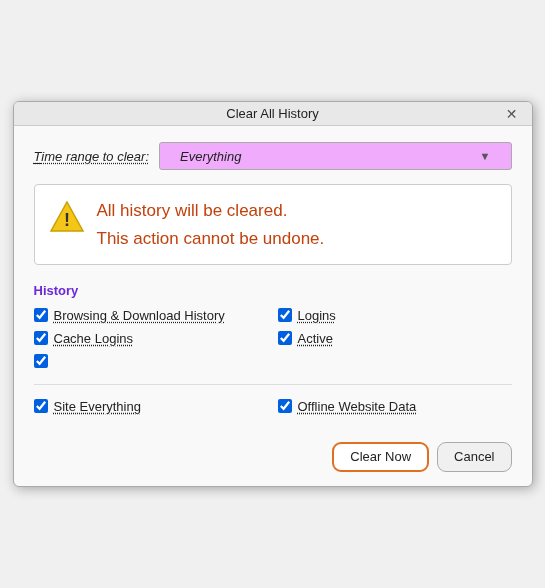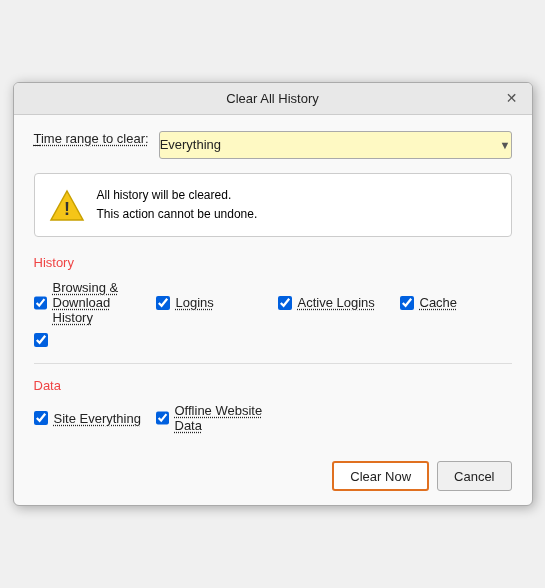--- a/index.html
+++ b/index.html
@@ -21,21 +21,21 @@
       box-shadow: 2px 2px 12px rgba(0,0,0,0.3);
       overflow: hidden;
     }
     .title-bar {
       background: #e8e8e8;
       border-bottom: 1px solid #ccc;
       display: flex;
       align-items: center;
       justify-content: space-between;
       padding: 4px 10px;
-      height: 32px;
+      height: 24px;
     }
     .title-bar-spacer { width: 20px; }
     .title-text {
       font-size: 13px;
       font-weight: normal;
       color: #222;
       flex: 1;
       text-align: center;
     }
     .close-btn {
@@ -49,41 +49,42 @@
       justify-content: center;
       font-size: 14px;
       color: #555;
       border-radius: 3px;
     }
     .dialog-body {
       padding: 16px 20px 14px 20px;
     }
     .time-range-row {
       display: flex;
-      align-items: flex-start;
+      align-items: center;
       margin-bottom: 14px;
       gap: 10px;
+      font-style: italic;
     }
     .time-range-label {
       font-size: 13px;
       color: #222;
       white-space: nowrap;
       text-decoration: underline dotted;
       text-underline-offset: 2px;
     }
     .time-range-label span.underline-char {
       text-decoration: underline;
     }
     .dropdown {
       flex: 1;
       height: 28px;
       border: 1px solid #aaa;
       border-radius: 3px;
-      background: #fef9c3;
-      padding: 0 0;
+      background: #f0abfc;
+      padding: 0 20px;
       font-size: 13px;
       cursor: pointer;
       display: flex;
       align-items: center;
       justify-content: space-between;
       color: #222;
     }
     .dropdown-arrow {
       color: #555;
       font-size: 11px;
@@ -98,33 +99,33 @@
       gap: 12px;
       margin-bottom: 18px;
     }
     .warning-icon {
       width: 36px;
       height: 36px;
       flex-shrink: 0;
       margin-top: 2px;
     }
     .warning-text {
-      font-size: 12px;
-      color: #000000;
+      font-size: 17px;
+      color: #c2410c;
       line-height: 1.6;
     }
     .section-label {
       font-size: 13px;
-      font-weight: normal;
-      color: #ef4444;
+      font-weight: bold;
+      color: #6d28d9;
       margin-bottom: 10px;
     }
     .checkboxes-grid {
       display: grid;
-      grid-template-columns: 1fr 1fr 1fr 1fr;
+      grid-template-columns: 1fr 1fr;
       row-gap: 8px;
       column-gap: 10px;
       margin-bottom: 8px;
     }
     .checkbox-item {
       display: flex;
       align-items: center;
       gap: 6px;
       font-size: 13px;
       color: #222;
@@ -148,21 +149,21 @@
     .button-row {
       display: flex;
       justify-content: flex-end;
       gap: 8px;
       margin-top: 24px;
       padding-top: 4px;
     }
     .btn {
       height: 30px;
       padding: 0 16px;
-      border-radius: 3px;
+      border-radius: 9px;
       font-size: 13px;
       cursor: pointer;
       border: 1px solid #aaa;
       background: #f0f0f0;
       color: #222;
     }
     .btn-primary {
       background: #fff;
       border: 2px solid #e07020;
       color: #222;
@@ -211,34 +212,33 @@
       <label class="checkbox-item">
         <input type="checkbox" checked="" style="">
         <span class="checkbox-label">Browsing &amp; Download History</span>
       </label>
       <label class="checkbox-item">
         <input type="checkbox" checked="" style="">
         <span class="checkbox-label">Logins</span>
       </label>
       <label class="checkbox-item">
         <input type="checkbox" checked="" style="">
-        <span class="checkbox-label">Active Logins</span>
-      </label>
-      <label class="checkbox-item">
-        <input type="checkbox" checked="" style="">
-        <span class="checkbox-label">Cache</span>
+        <span class="checkbox-label">Cache Logins</span>
+      </label>
+      <label class="checkbox-item">
+        <input type="checkbox" checked="" style="">
+        <span class="checkbox-label">Active</span>
       </label>
       <label class="checkbox-item">
         <input type="checkbox" checked="" style="">
       </label>
     </div>
 
     <div class="section-divider"></div>
 
-    <div class="section-label">Data</div>
     <div class="checkboxes-grid">
       <label class="checkbox-item">
         <input type="checkbox" checked="" style="">
         <span class="checkbox-label">Site Everything</span>
       </label>
       <label class="checkbox-item">
         <input type="checkbox" checked="" style="">
         <span class="checkbox-label">Offline Website Data</span>
       </label>
     </div>

